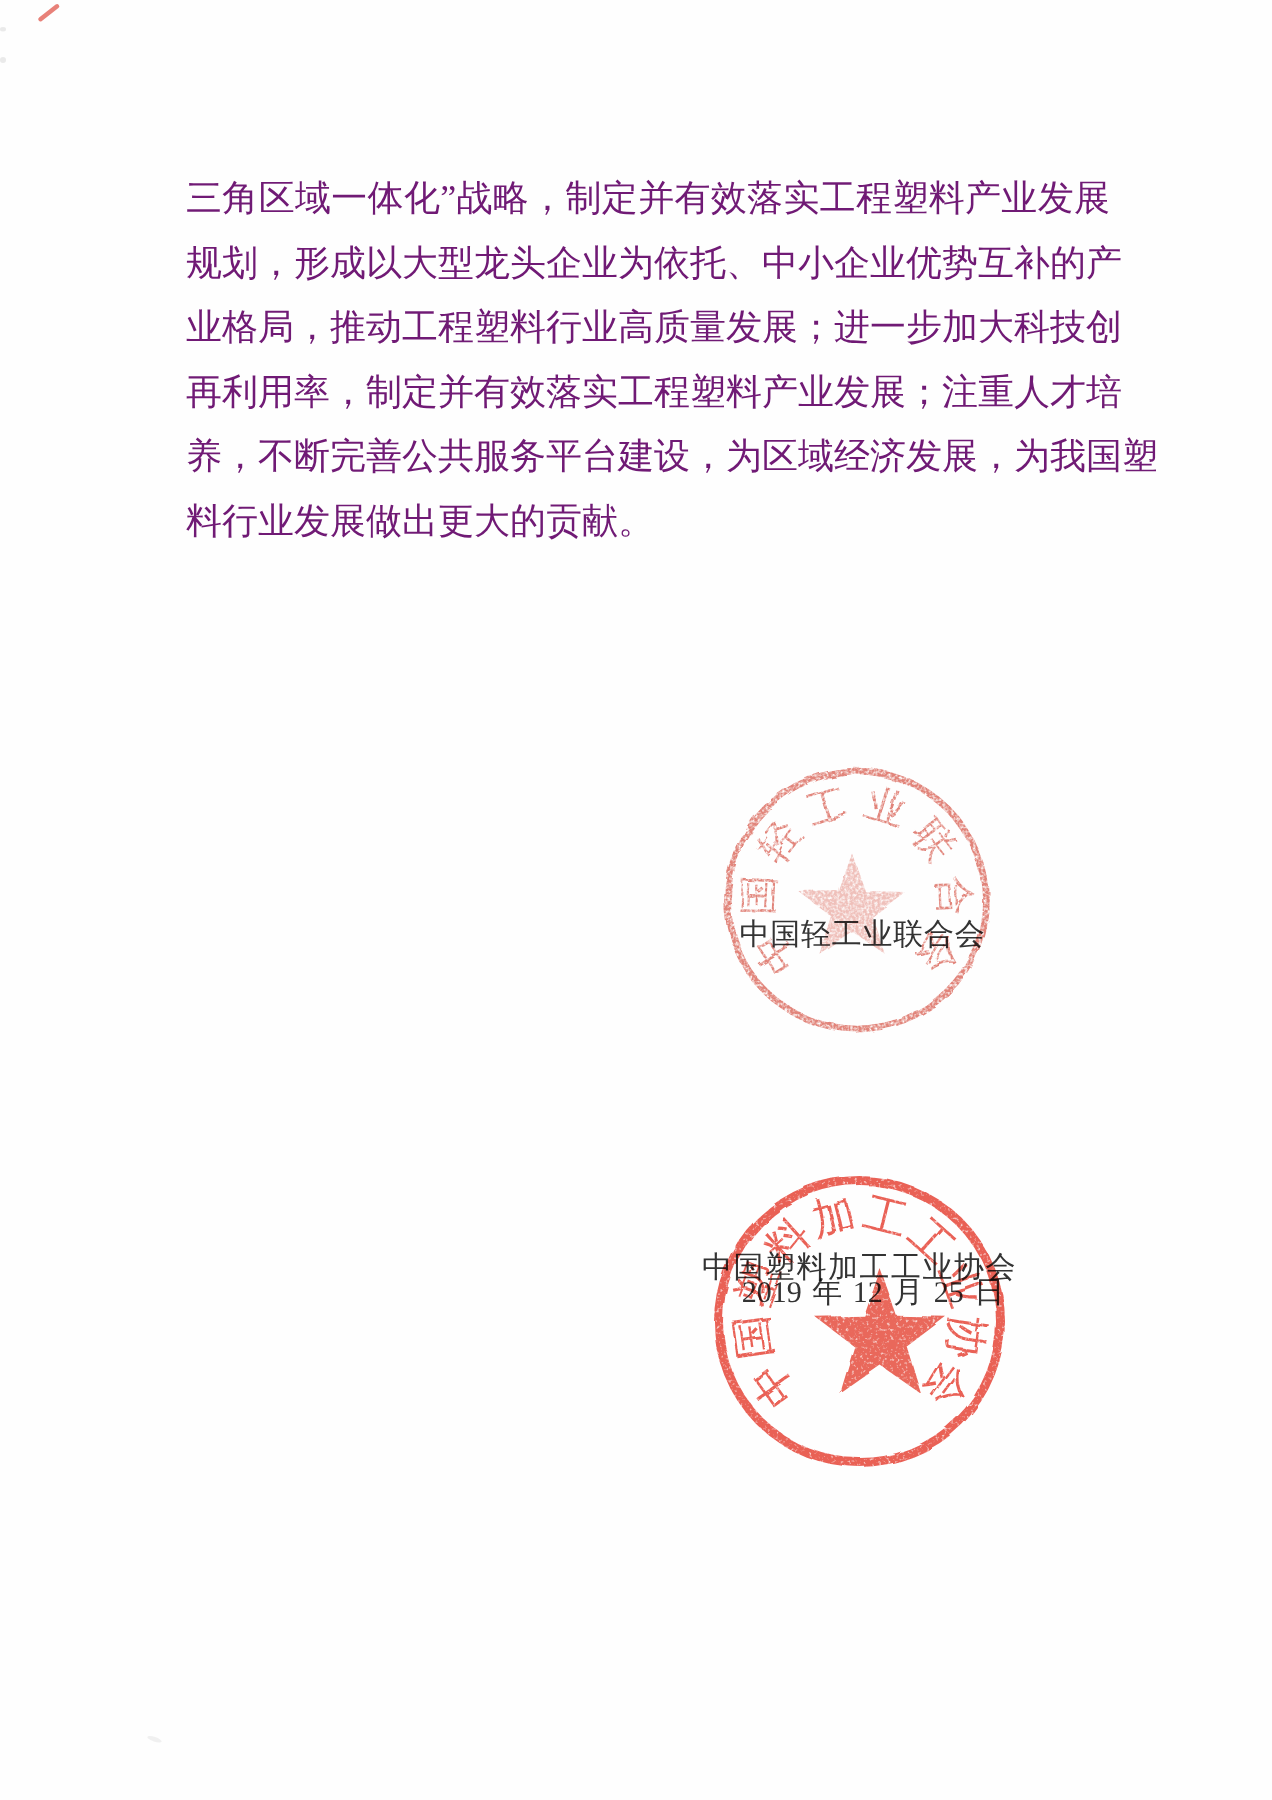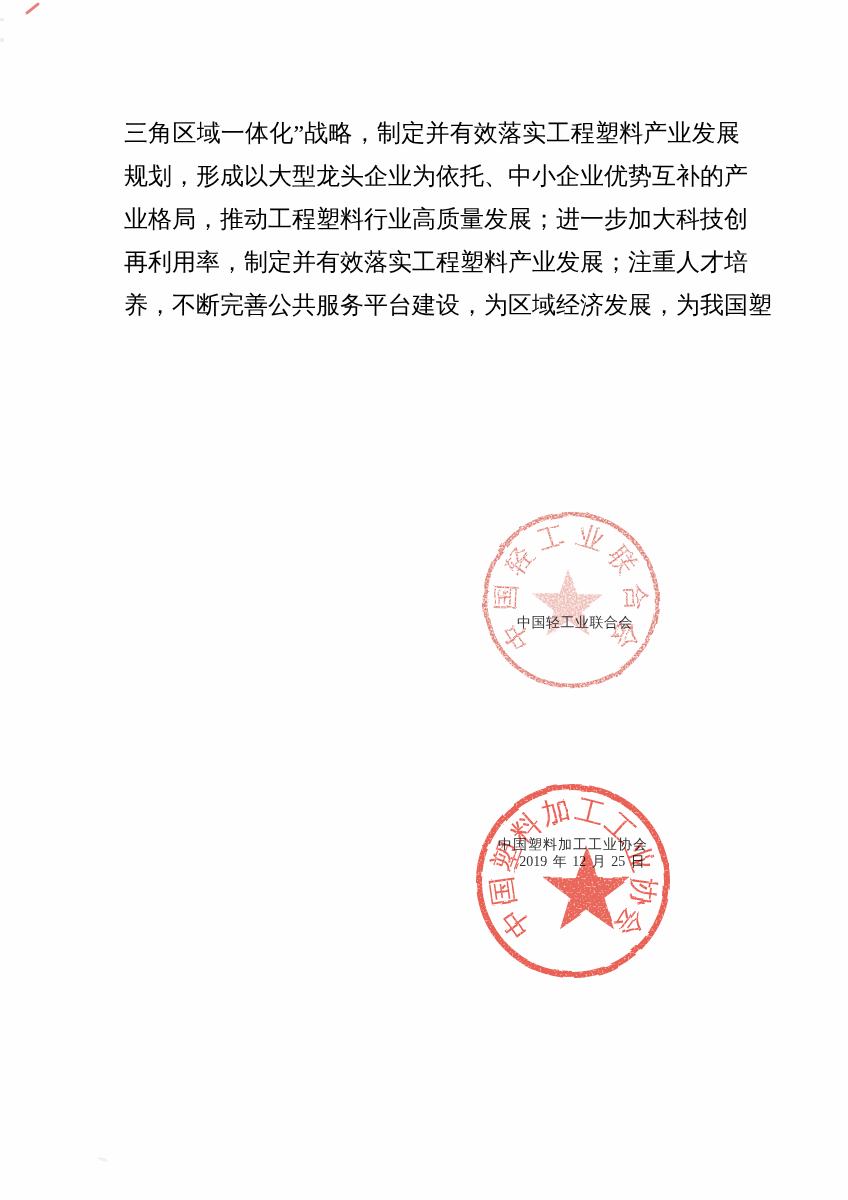--- a/index.html
+++ b/index.html
@@ -10,39 +10,39 @@
     overflow:hidden;
     font-family:"Liberation Serif","DejaVu Serif",serif;
   }
   
   .paragraph{
     position:absolute;
     left:124px;top:112px;
     width:616px;
     font-size:24px;
     line-height:43px;
-    color:#000000;
+    color:#701a75;
     letter-spacing:0;
   }
   .pline{
     display:block;
     height:43px;
     text-align:justify;
     text-align-last:justify;
     white-space:nowrap;
   }
   .pline.wide{width:632px;}
   .pline.last{text-align-last:left;white-space:normal;}
   
   .sig{
     position:absolute;
     transform:translateX(-50%);
     white-space:nowrap;
     color:#333333;
-    font-size:14px;
+    font-size:20px;
     line-height:26px;
     mix-blend-mode:multiply;
     z-index:3;
   }
   
   .seal-layer{
     position:absolute;
     left:0;top:0;width:848px;height:1200px;
     pointer-events:none;
     mix-blend-mode:multiply;
@@ -68,20 +68,21 @@
   <div class="speck" style="left:0;top:18px;width:4px;height:3px;opacity:.6"></div>
   <div class="speck" style="left:0;top:38px;width:4px;height:4px;opacity:.6"></div>
   <div class="speck" style="left:98px;top:1158px;width:10px;height:3px;opacity:.4;transform:rotate(18deg)"></div>
 
   <div class="paragraph">
     <span class="pline">三角区域一体化”战略，制定并有效落实工程塑料产业发展</span>
     <span class="pline">规划，形成以大型龙头企业为依托、中小企业优势互补的产</span>
     <span class="pline">业格局，推动工程塑料行业高质量发展；进一步加大科技创</span>
     <span class="pline">再利用率，制定并有效落实工程塑料产业发展；注重人才培</span>
     <span class="pline wide">养，不断完善公共服务平台建设，为区域经济发展，为我国塑</span>
+    <span class="pline last">料行业发展做出更大的贡献。</span>
   </div>
 
   <svg class="seal-layer" viewBox="0 0 848 1200" aria-hidden="true">
     <defs>
       <filter id="stamp-faded" x="-15%" y="-15%" width="130%" height="130%">
         <feTurbulence type="fractalNoise" baseFrequency="0.06" numOctaves="2" seed="3" result="warp"></feTurbulence>
         <feDisplacementMap in="SourceGraphic" in2="warp" scale="4" result="disp"></feDisplacementMap>
         <feTurbulence type="fractalNoise" baseFrequency="0.55" numOctaves="2" seed="7" result="n"></feTurbulence>
         <feColorMatrix in="n" type="matrix" values="0 0 0 0 0  0 0 0 0 0  0 0 0 0 0  0 0 0 2.2 -0.35" result="mask"></feColorMatrix>
         <feComposite in="disp" in2="mask" operator="in"></feComposite>

